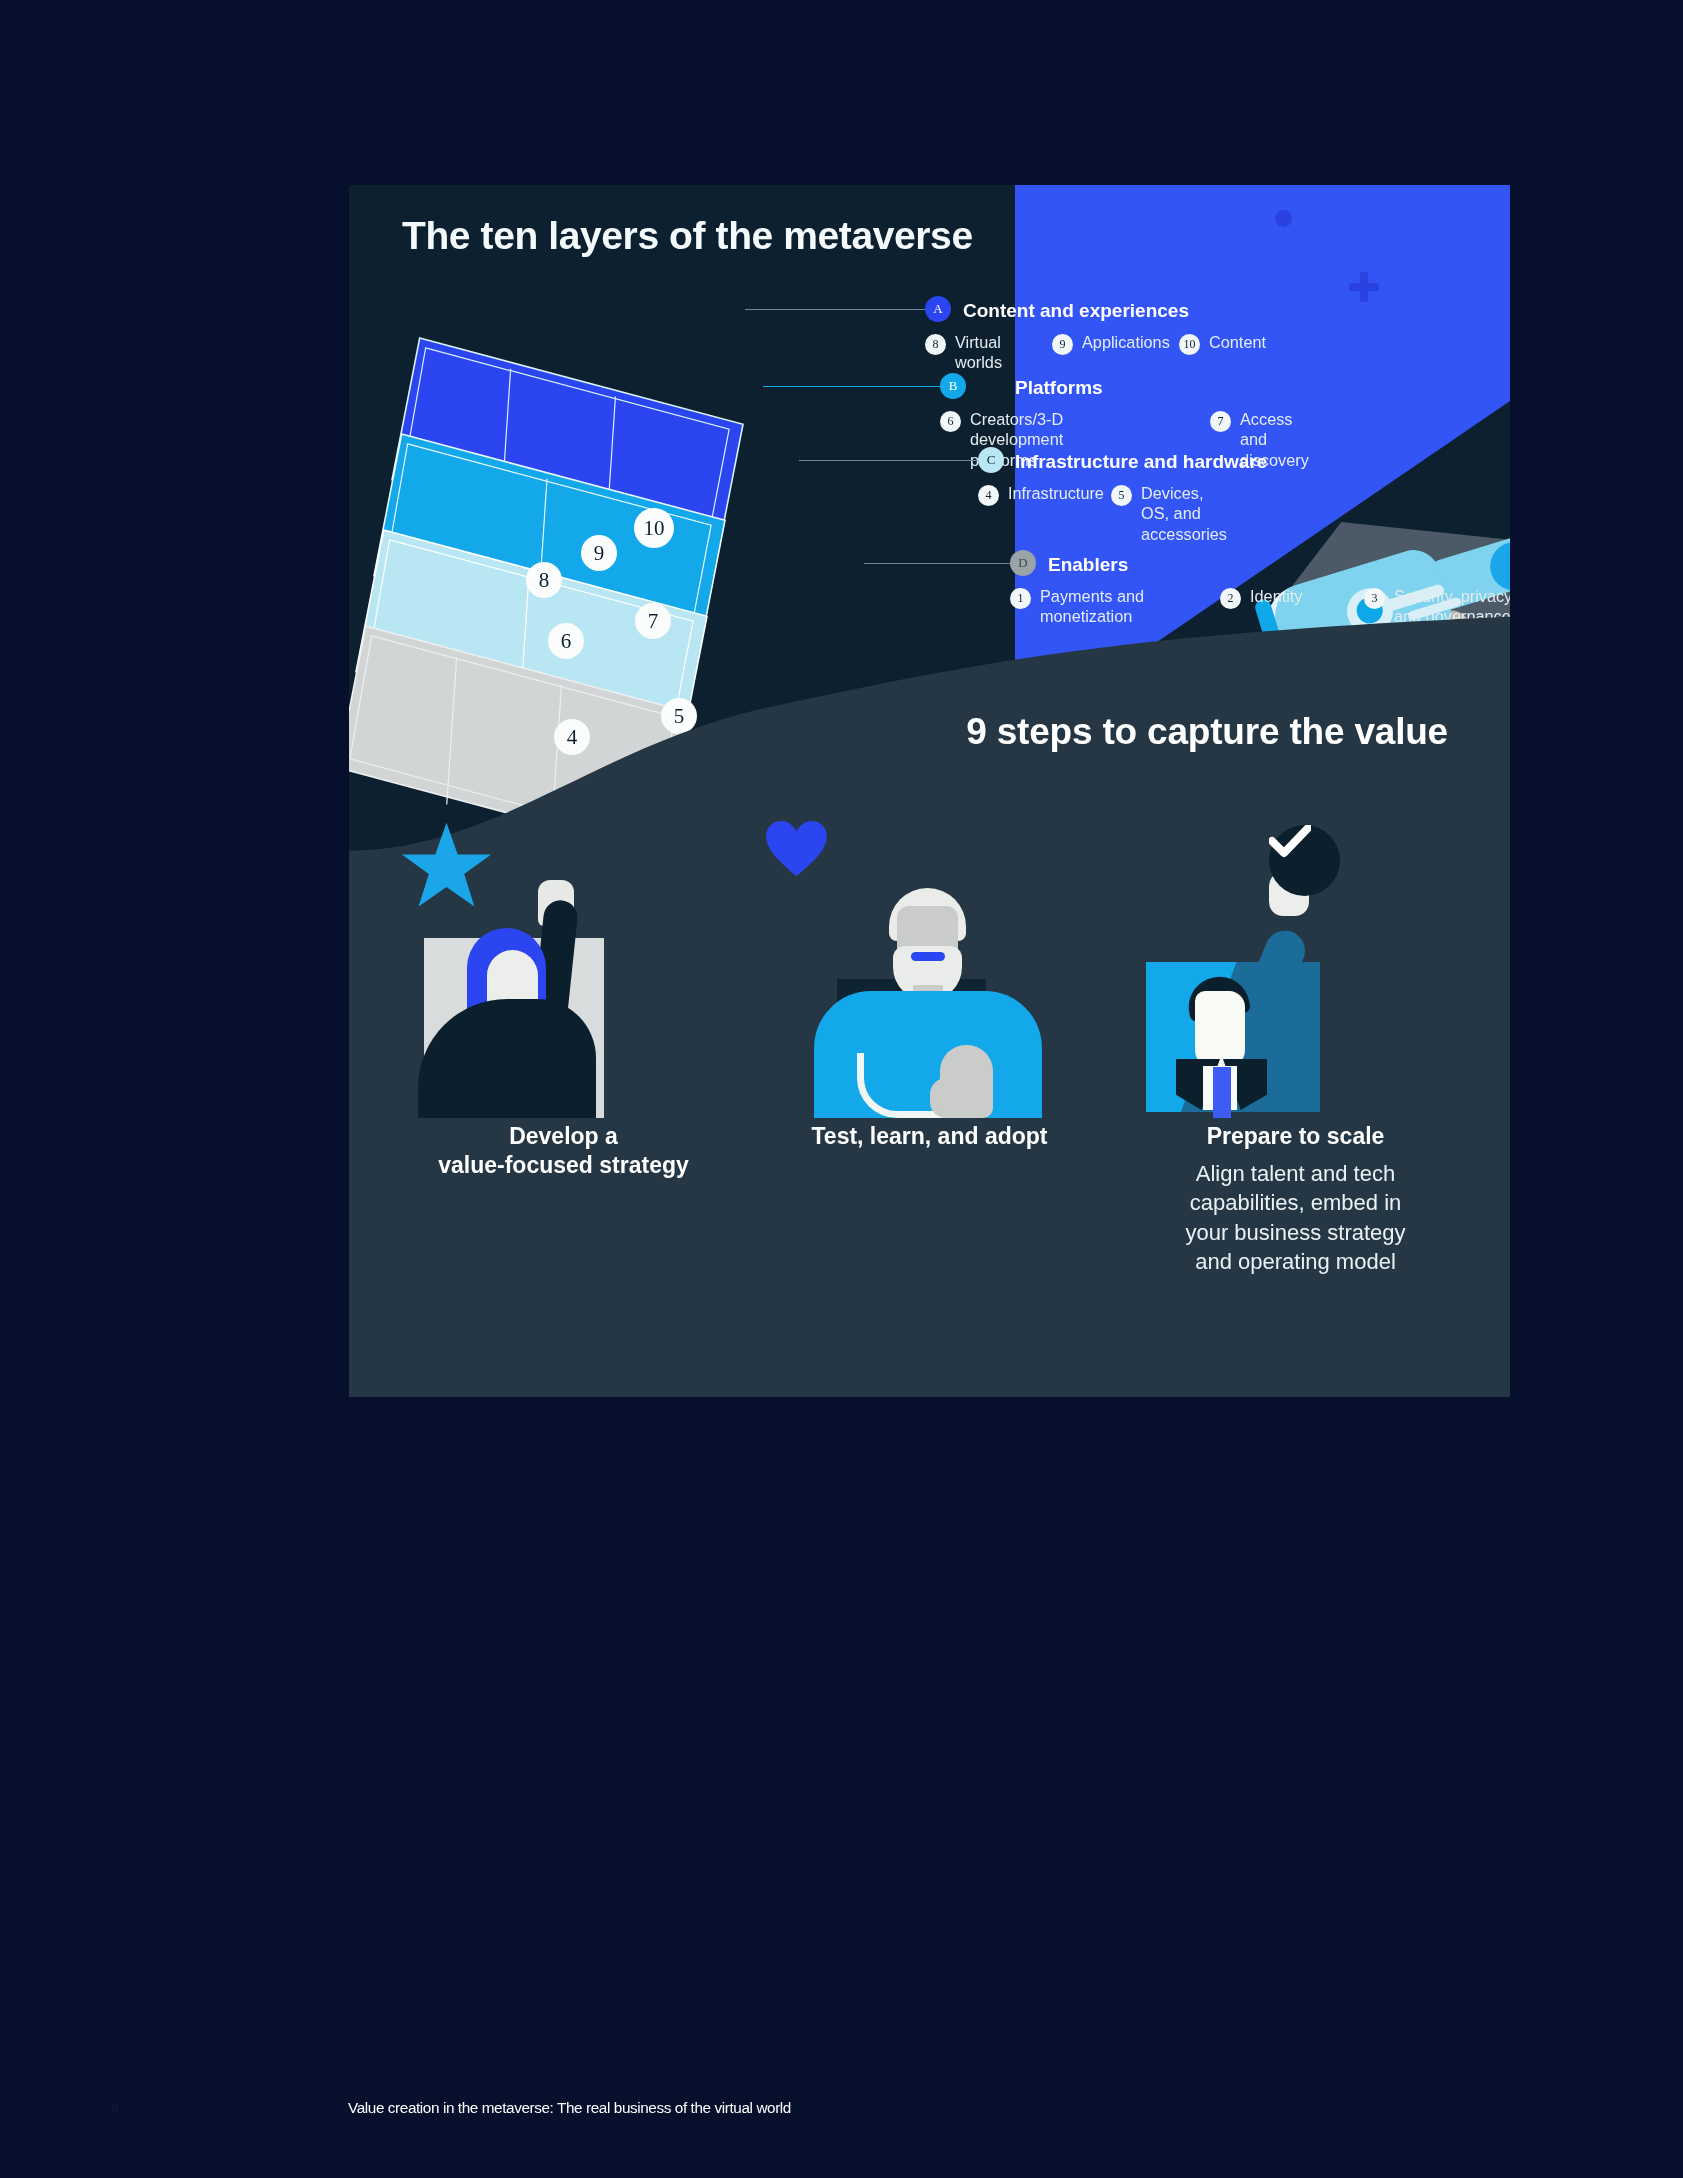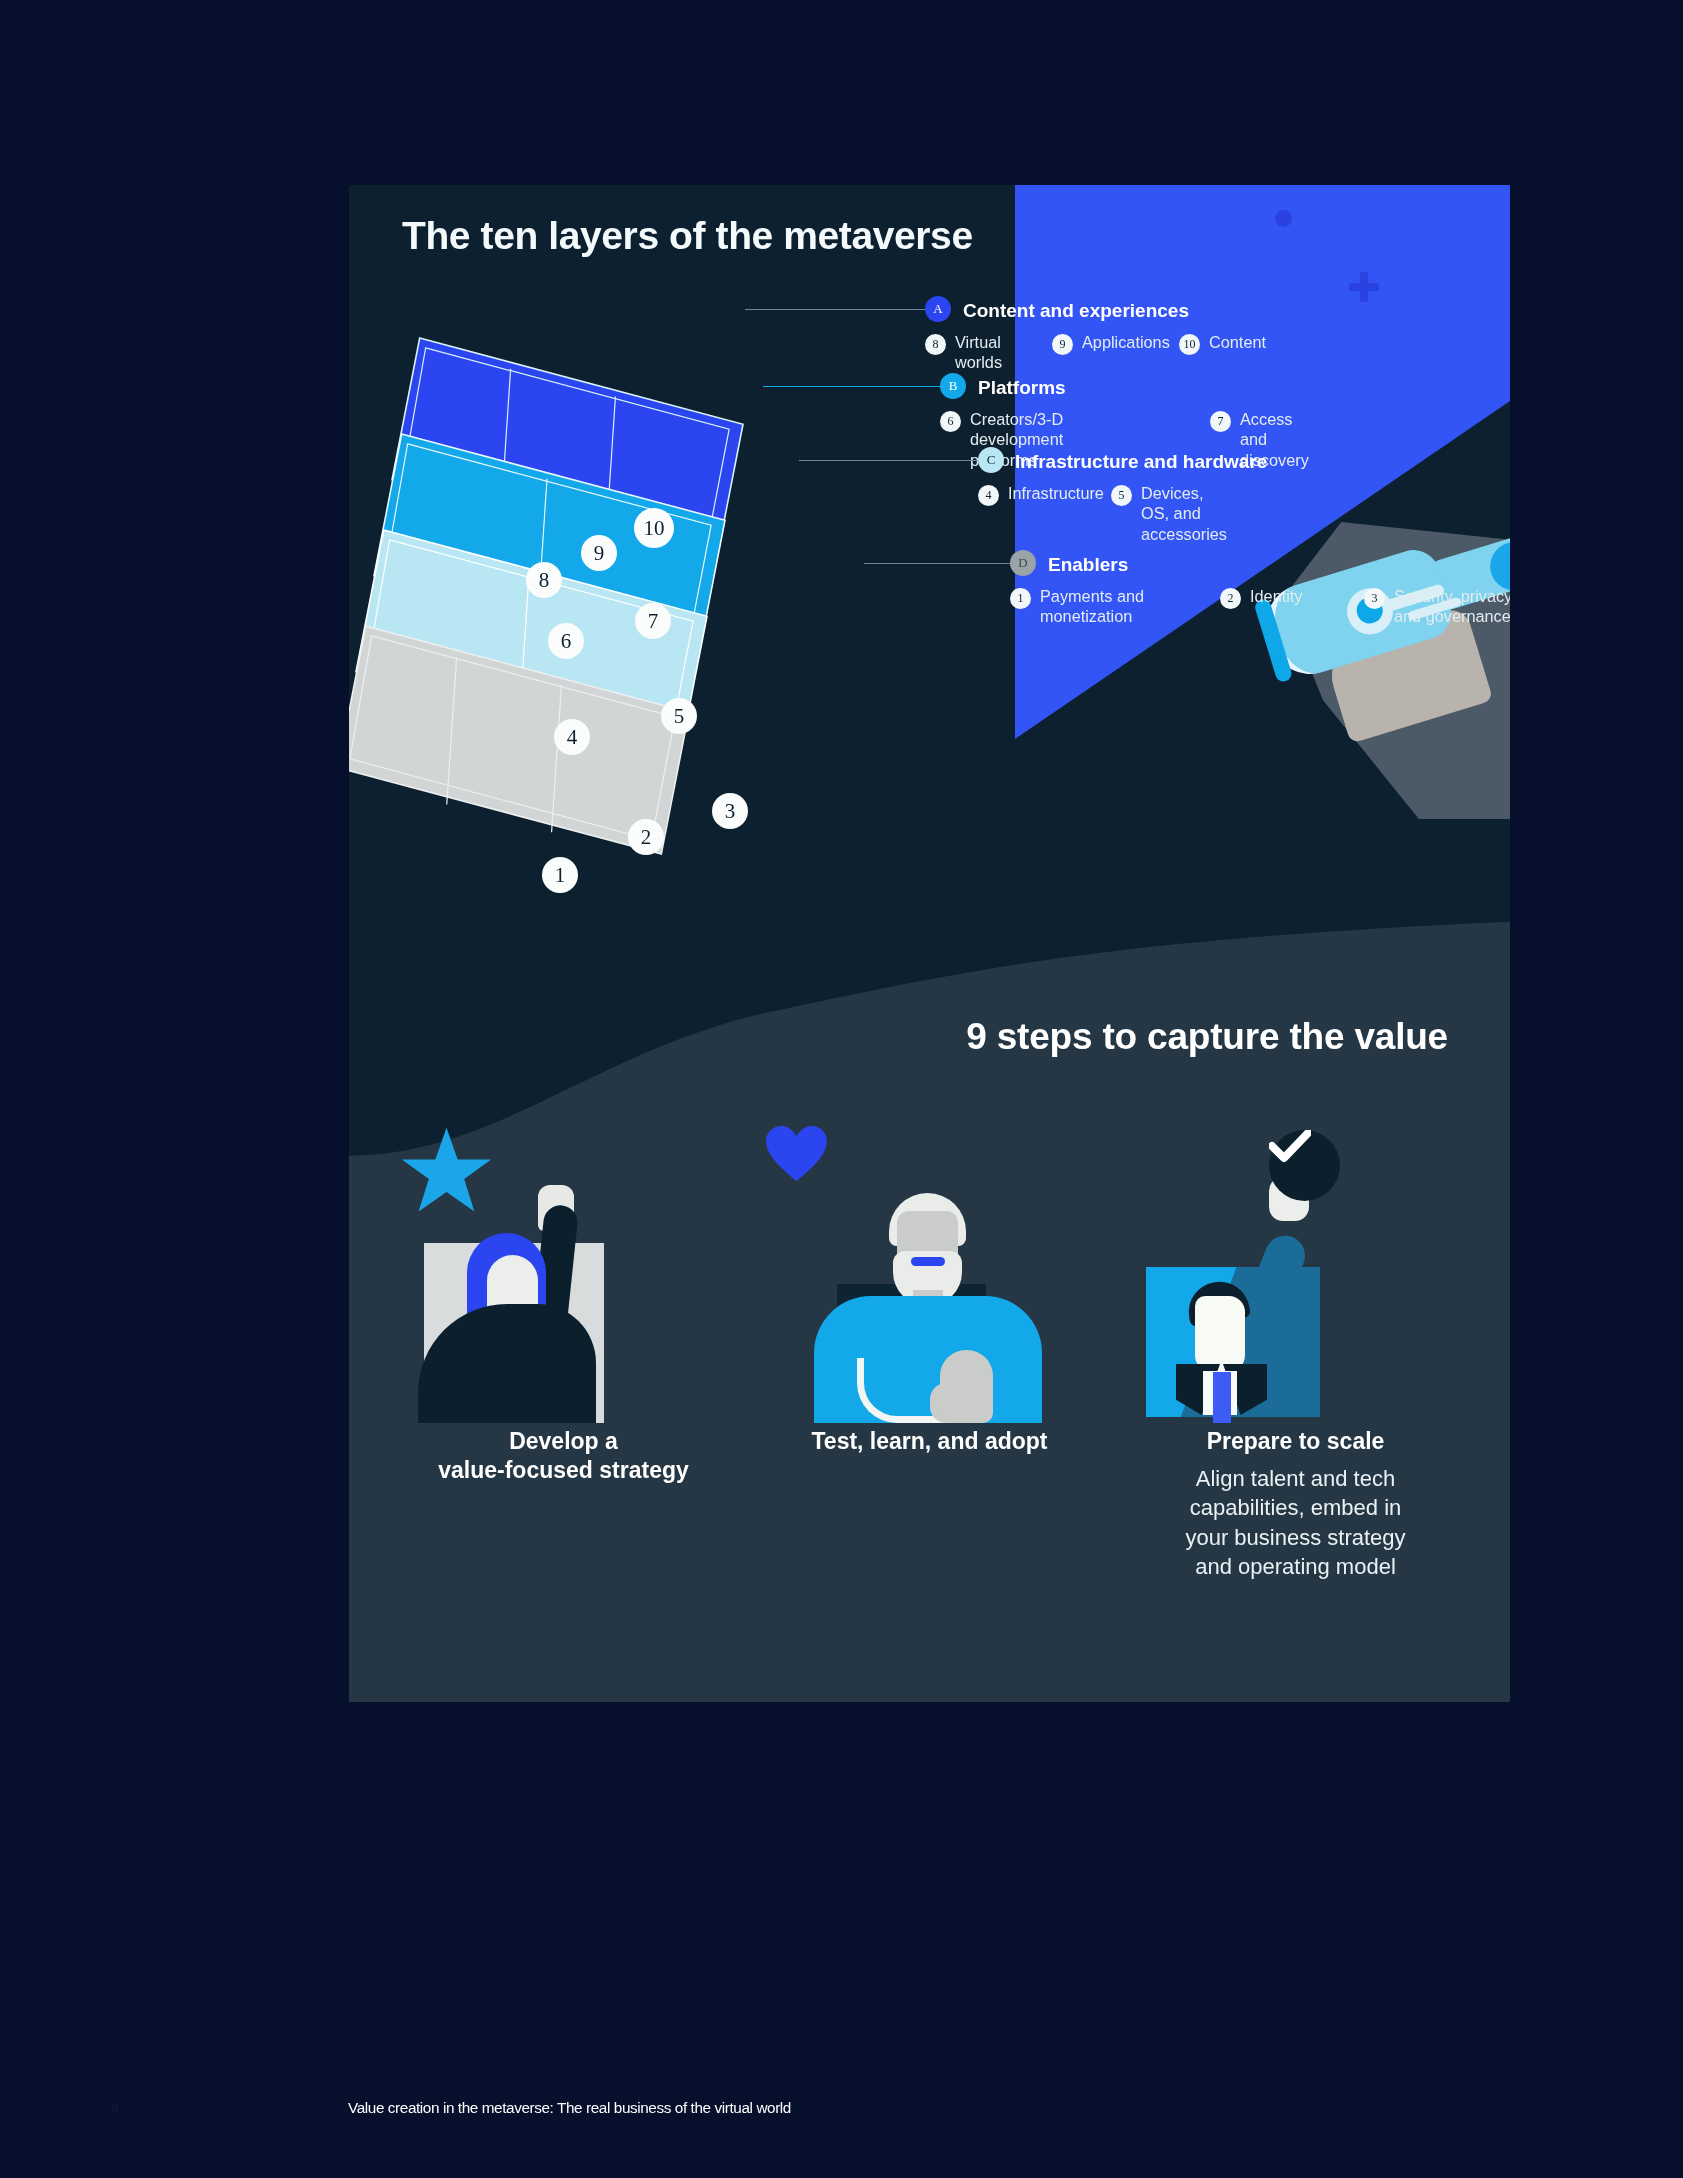--- a/index.html
+++ b/index.html
@@ -9,21 +9,21 @@
     font-family: "Liberation Sans", sans-serif;
     overflow: hidden;
   }
 
   #page { position: relative; width: 1683px; height: 2178px; }
 
   
   #panel {
     position: absolute;
     left: 349px; top: 185px;
-    width: 1161px; height: 1517px;
+    width: 1161px; height: 1212px;
     background: #0d2030;
     overflow: hidden;
   }
 
   
   .sky {
     position: absolute; right: 0; top: 0;
     width: 495px; height: 554px;
     background: #3355f5;
     clip-path: polygon(0% 100%, 100% 39%, 100% 0%, 0% 0%);
@@ -347,21 +347,21 @@
       </div>
       <div class="sub" style="left:830px; top:147px;">
         <div class="sdot">10</div>
         <div class="stext">Content</div>
       </div>
     </div>
 
     <div class="glabel">
       <div class="gline" style="left:414px; top:201px; width:180px; background:#12a8ea;"></div>
       <div class="gbadge" style="left:591px; top:188px; background:#12a8ea; color:#ffffff;">B</div>
-      <div class="gtitle" style="left:629px; top:192px;">Platforms</div>
+      <div class="gtitle" style="left:666px; top:192px;">Platforms</div>
       <div class="sub" style="left:591px; top:224px;">
         <div class="sdot">6</div>
         <div class="stext">Creators/3-D development platforms</div>
       </div>
       <div class="sub" style="left:861px; top:224px;">
         <div class="sdot">7</div>
         <div class="stext">Access and discovery</div>
       </div>
     </div>
 

